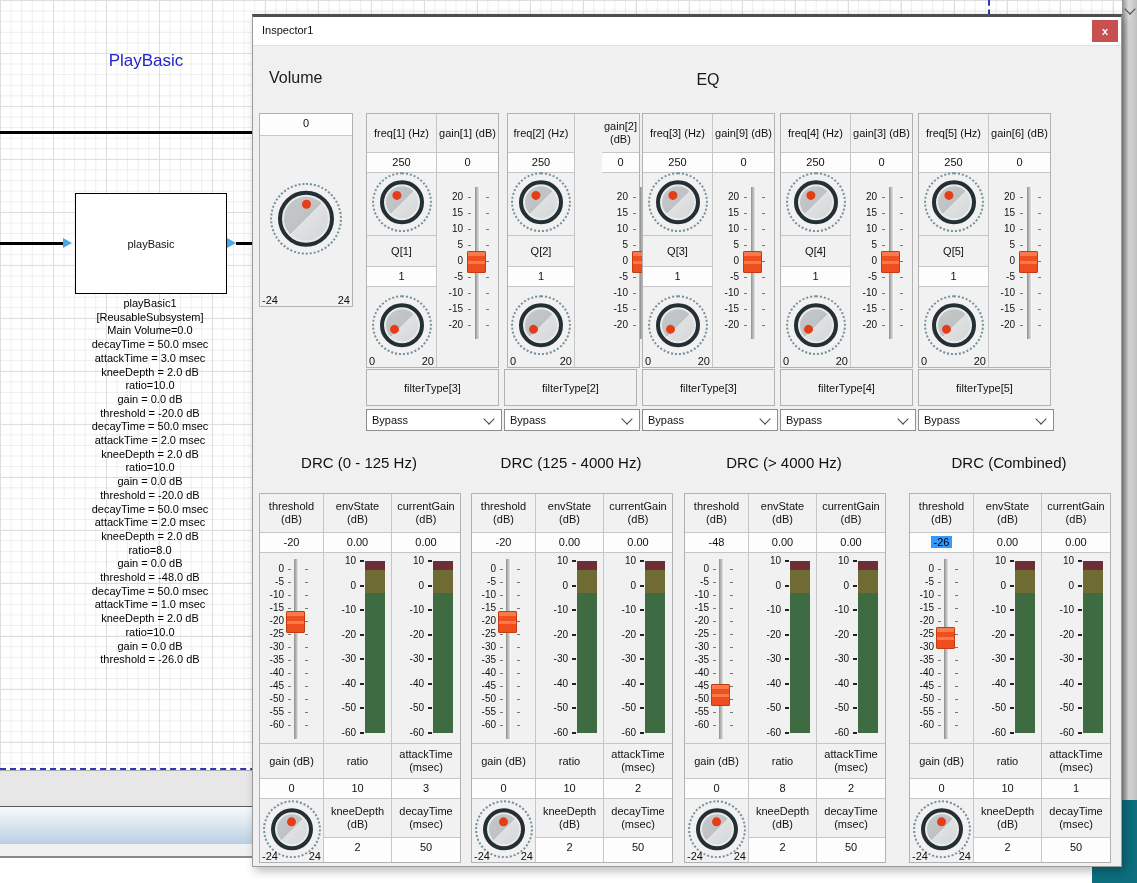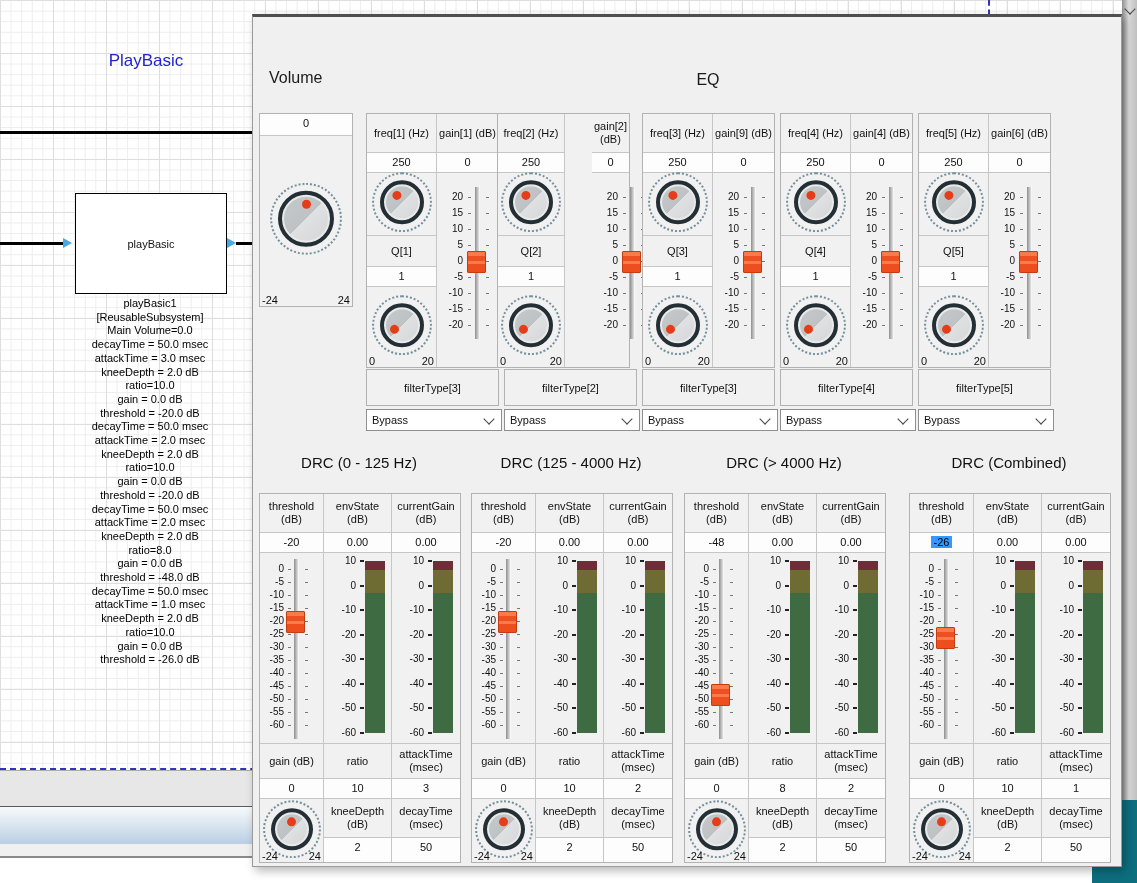--- a/index.html
+++ b/index.html
@@ -165,20 +165,24 @@
 <div id="band-gray2"></div>
 <div id="bottom-white"></div>
 <div id="vdash"></div>
 <div id="vscroll">
     <span class="chev"></span>
   </div>
 <div id="teal1"></div>
 <div id="teal2"></div>
 
 <div id="win">
+  <div id="titlebar">
+    <span id="title">Inspector1</span>
+    <div id="closebtn">x</div>
+  </div>
 
   <div class="heading" id="vol-heading">Volume</div>
   <div class="heading" id="eq-heading">EQ</div>
 
   <div class="panel" id="vol-panel">
     <div class="val">0</div>
     <div class="kzone kzone2" id="vol-knob-zone" style="border-bottom:none;flex:1;">
         <div class="kwrap" style="height: 56px; width: 56px;">
           <div class="kticks"></div>
           <div class="kbody">
@@ -253,21 +257,21 @@
             <div class="tickmark" style="left: 49px; top: 136px;"></div>
             <div class="ticklab" style="top: 146px; width: 26px;">-20</div>
             <div class="tickmark" style="left: 31px; top: 152px;"></div>
             <div class="tickmark" style="left: 49px; top: 152px;"></div>
             <div class="shandle" style="left: 30px; top: 78px;"></div>
           </div>
         </div>
       </div>
       <div class="filtercell" style="left: 113px;">filterType[3]</div>
       <div class="combo" style="left: 113px;"><span>Bypass</span><div class="chev"></div></div>
-      <div class="band" style="left: 244px; gap: 27px;">
+      <div class="band" style="left: 254px; gap: 27px;">
         <div class="fcol">
           <div class="hdr h38">freq[2] (Hz)</div>
           <div class="val">250</div>
           <div class="kzone">
             <div class="kwrap" style="height: 44px; width: 44px;">
               <div class="kticks"></div>
               <div class="kbody">
                 <div class="karm" style="transform: rotate(-40deg);">
                   <div class="kdot"></div>
                 </div>
@@ -417,21 +421,21 @@
                 <div class="karm" style="transform: rotate(-121.5deg);">
                   <div class="kdot"></div>
                 </div>
               </div>
             </div>
             <div class="klab kmin">0</div>
             <div class="klab kmax">20</div>
           </div>
         </div>
         <div class="gcol">
-          <div class="hdr h38">gain[4] (dB)</div>
+          <div class="hdr h38">gain[3] (dB)</div>
           <div class="val">0</div>
           <div class="szone">
             <div class="vtrack" style="left: 38px; top: 14px; height: 152px;"></div>
             <div class="ticklab" style="top: 18px; width: 26px;">20</div>
             <div class="tickmark" style="left: 31px; top: 24px;"></div>
             <div class="tickmark" style="left: 49px; top: 24px;"></div>
             <div class="ticklab" style="top: 34px; width: 26px;">15</div>
             <div class="tickmark" style="left: 31px; top: 40px;"></div>
             <div class="tickmark" style="left: 49px; top: 40px;"></div>
             <div class="ticklab" style="top: 50px; width: 26px;">10</div>

